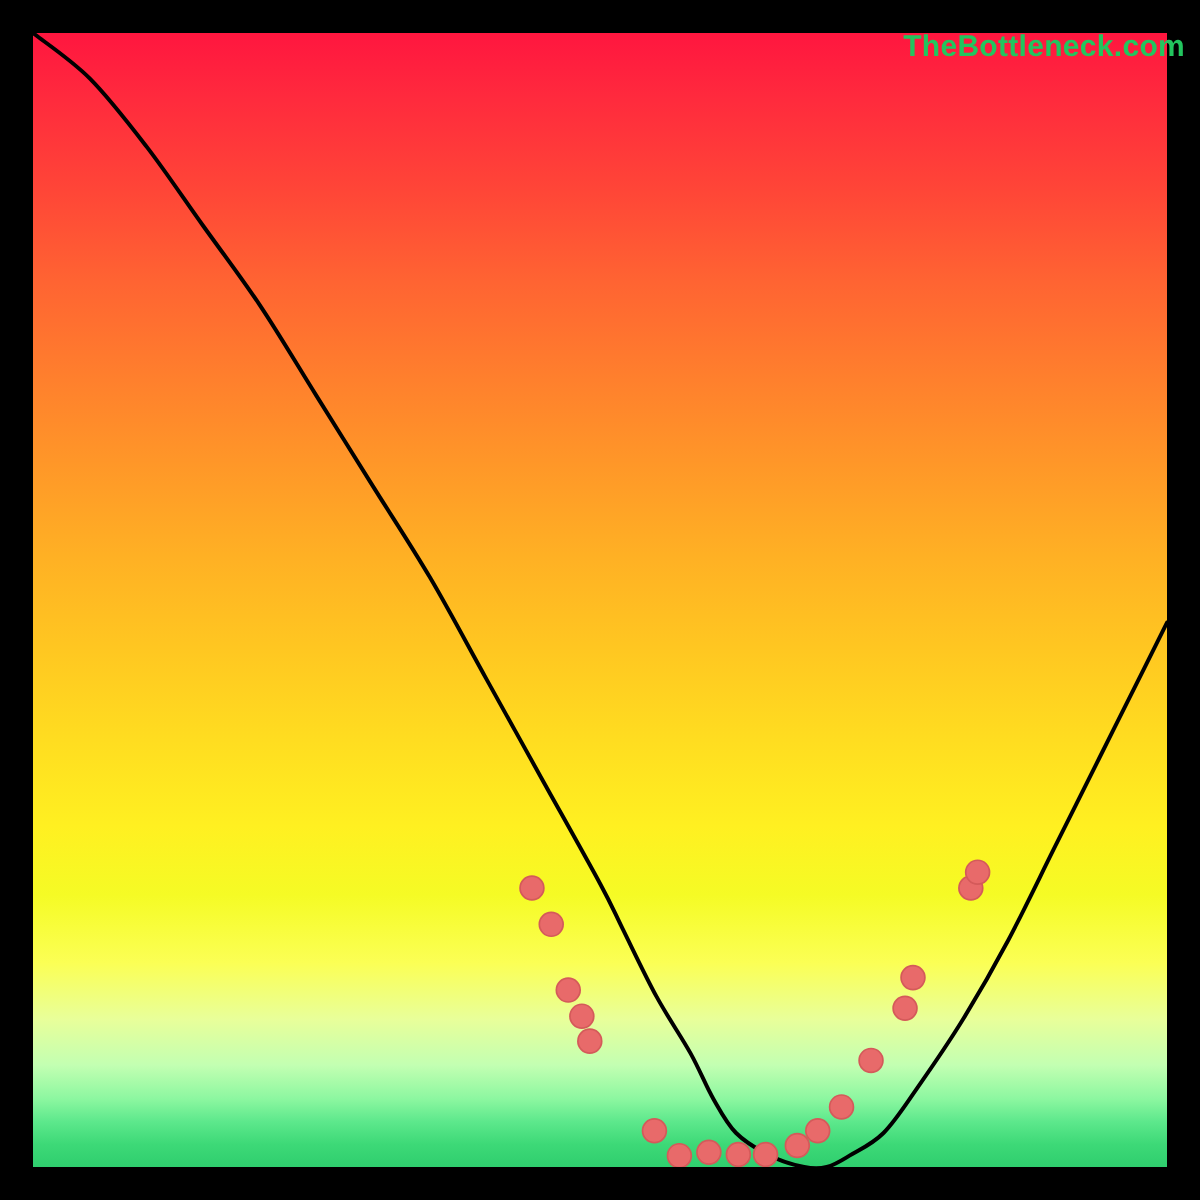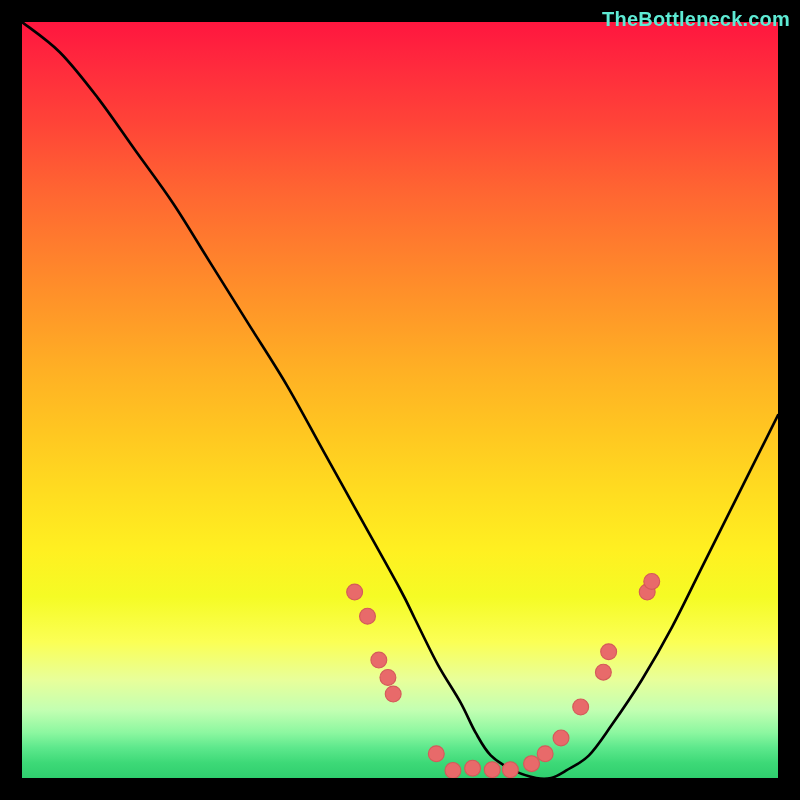--- a/index.html
+++ b/index.html
@@ -12,23 +12,23 @@
     font-family: Arial, Helvetica, sans-serif;
   }
   .frame {
     position: relative;
     width: 800px;
     height: 800px;
     background: #000;
   }
   .watermark {
     position: absolute;
-    top: 8px;
+    top: 20px;
     right: 10px;
-    color: #5eead4;
+    color: #22c55e;
     font-size: 20px;
     font-weight: 600;
     letter-spacing: 0.2px;
     z-index: 3;
     margin-left: 35px;
   }
   .plot {
     position: absolute;
     left: 22px;
     top: 22px;

